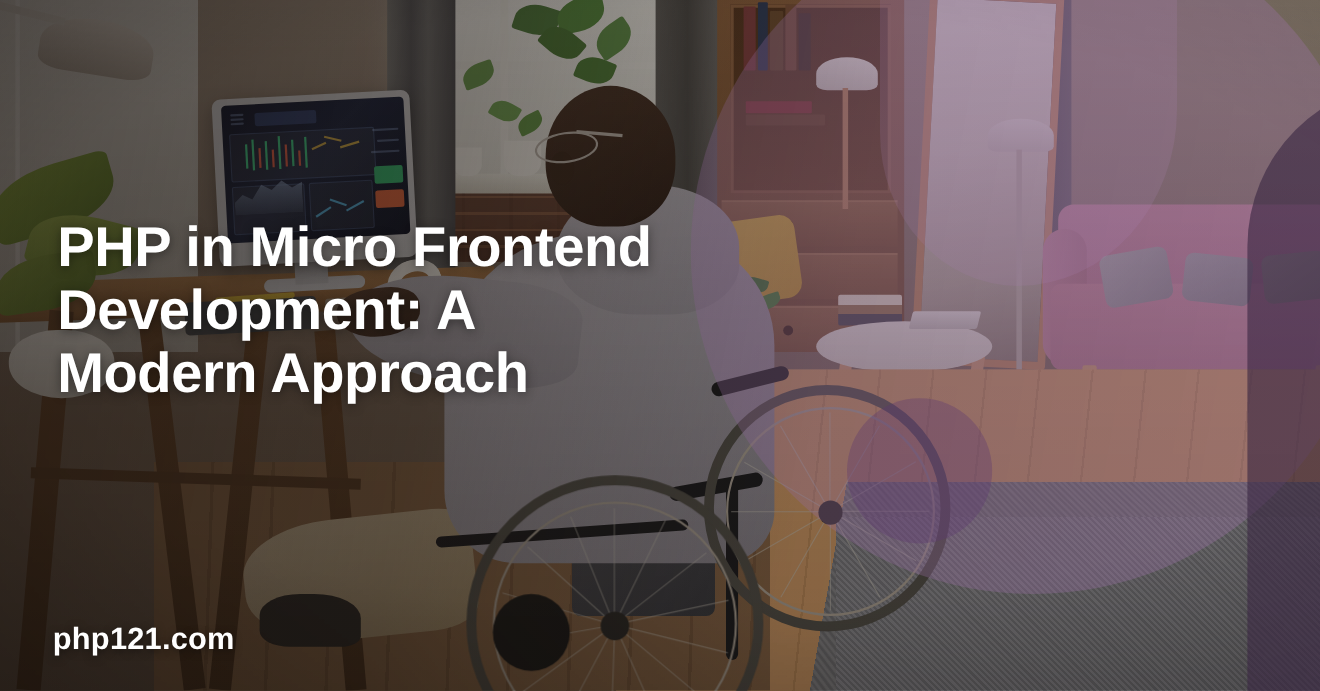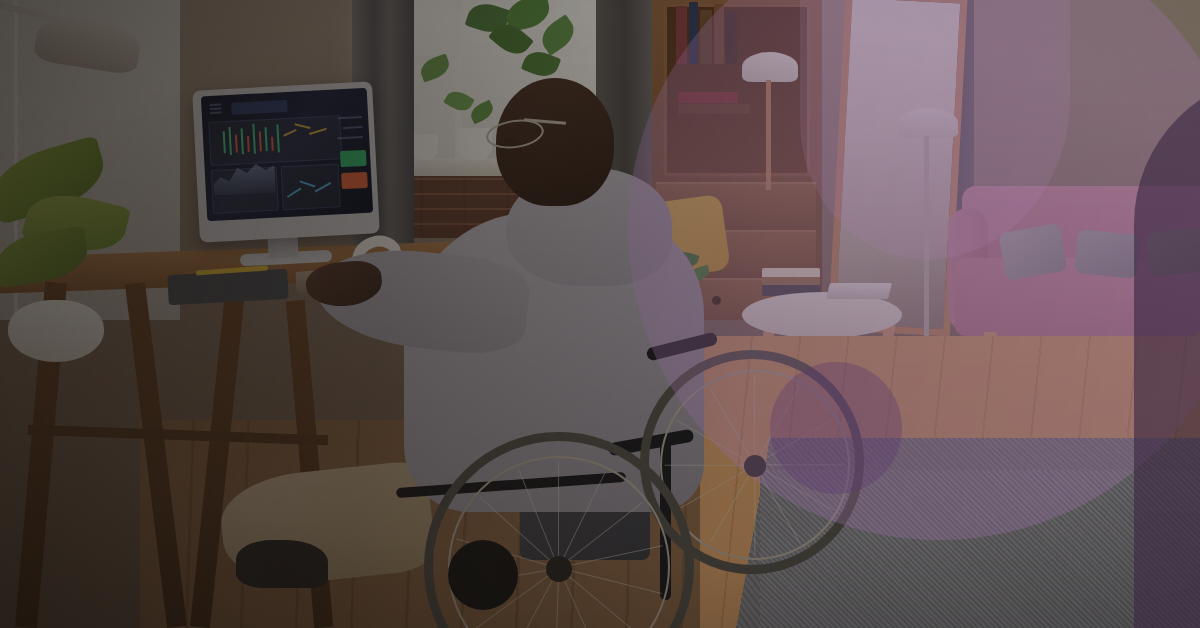--- a/index.html
+++ b/index.html
@@ -409,14 +409,16 @@
     <div class="vignette"></div>
   </div>
 
   <div class="shape shape-blob"></div>
   <div class="shape shape-circle-big"></div>
   <div class="shape shape-pill"></div>
   <div class="shape shape-circle-sm"></div>
 
   <div class="scrim"></div>
 
+  <h1 class="title">PHP in Micro Frontend Development: A Modern Approach</h1>
+  <div class="brand">php121.com</div>
 
 </div>
 
 </body></html>

